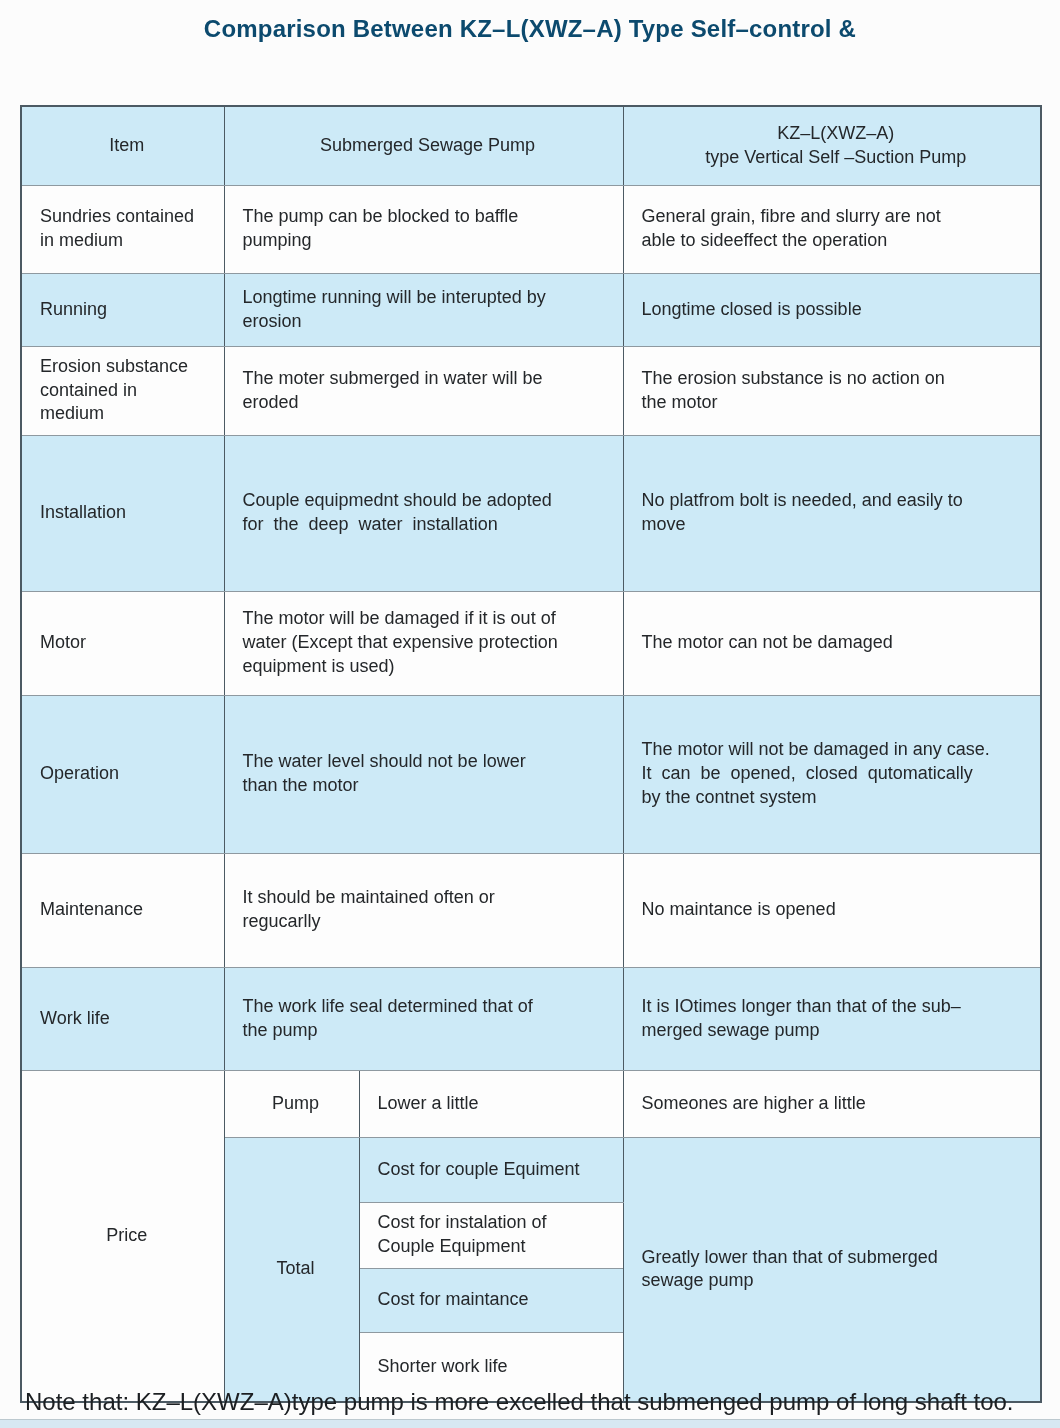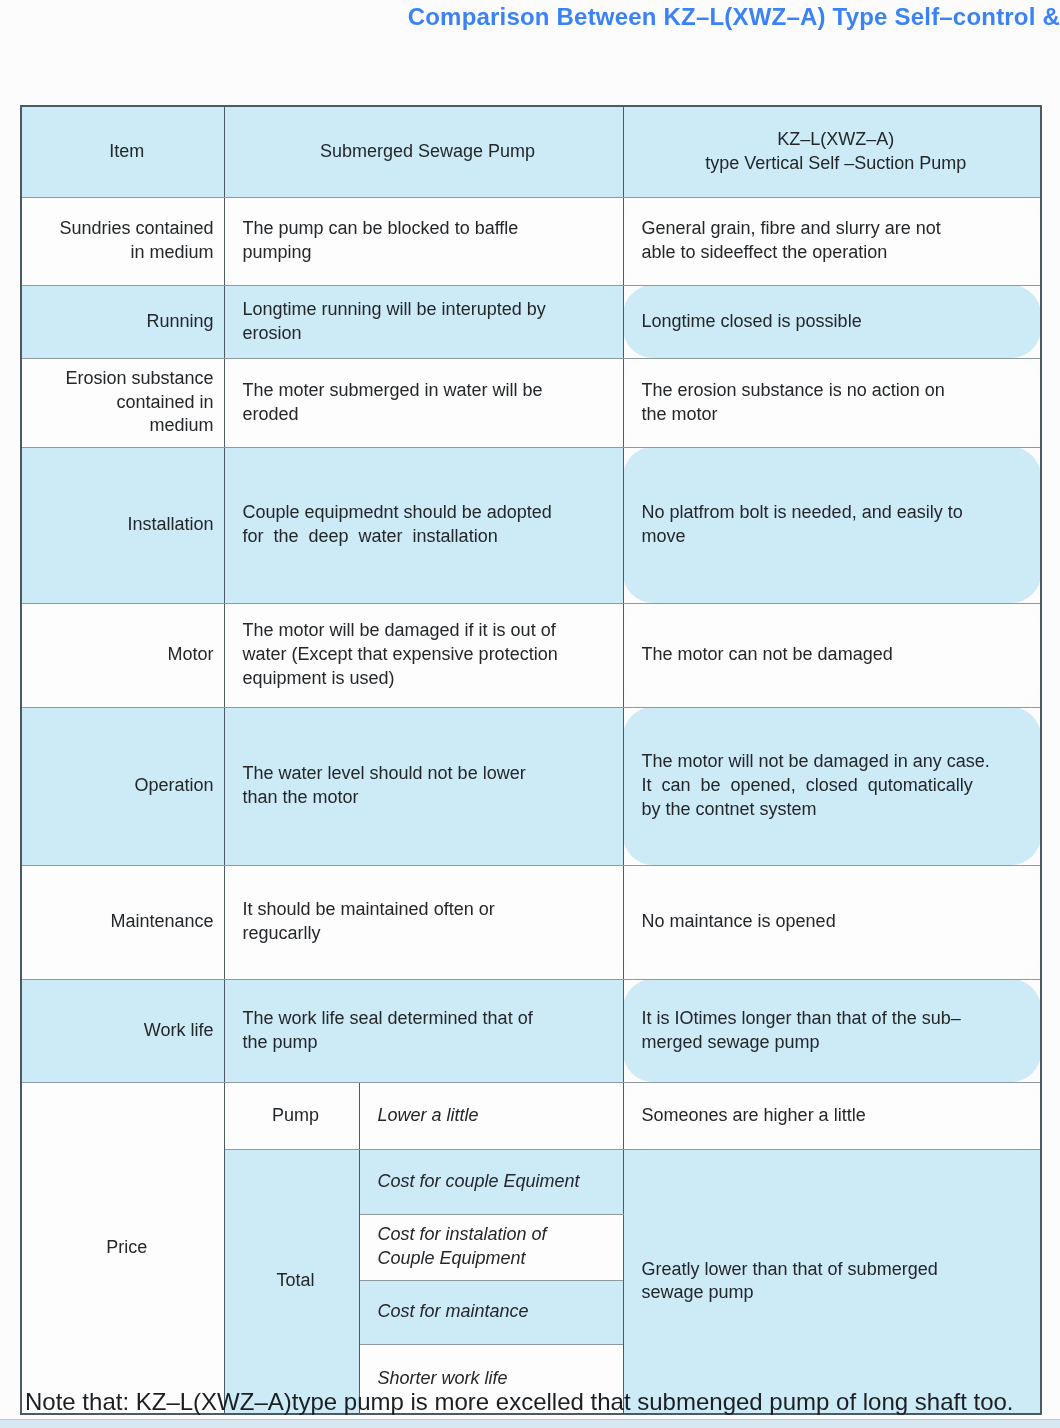--- a/index.html
+++ b/index.html
@@ -5,25 +5,26 @@
   html, body {
     margin: 0; padding: 0;
     width: 1060px; height: 1428px;
     background: #fcfcfc;
     font-family: "Liberation Sans", "DejaVu Sans", sans-serif;
     color: #24272a;
     position: relative;
     overflow: hidden;
   }
   .page-title {
-    text-align: right;
+    padding-top: 12px;
+    text-align: center;
     font-weight: bold;
     font-size: 24px;
     line-height: 33px;
-    color: #3b82f6;
+    color: #0c4a6e;
     letter-spacing: 0.2px;
   }
   table.cmp {
     position: absolute;
     left: 20px; top: 105px;
     width: 1020px;
     border-collapse: collapse;
     table-layout: fixed;
     border: 2px solid #4c5a63;
   }
@@ -33,25 +34,25 @@
     vertical-align: middle;
     font-size: 18px;
     line-height: 1.32;
     padding: 6px 10px 6px 18px;
     white-space: pre-wrap;
     background: transparent;
     overflow: hidden;
   }
   tr.row-blue  { background: #cdeaf7; }
   tr.row-white { background: #fdfdfd; }
-  td.c1 { text-align: right; padding: 6px 8px; }
-  td.c3 { padding-left: 10px; padding-right: 8px; border-radius: 30px; }
+  td.c1 { text-align: left; padding: 6px 8px; }
+  td.c3 { padding-left: 10px; padding-right: 8px; }
   td.th { text-align: center; padding: 6px 8px; }
   td.sub-a { text-align: center; padding: 6px 6px; }
-  td.sub-b { padding-left: 12px; padding-right: 6px; font-style: italic; }
+  td.sub-b { padding-left: 12px; padding-right: 6px; }
   td.merged { background: transparent; text-align: center; }
   td.merged-right { background: transparent; padding-left: 10px; margin-left: 32px; }
   .note {
     position: absolute;
     left: 25px; top: 1388px;
     width: 1010px;
     font-size: 24px;
     color: #1c1f22;
   }
   .bottom-strip {
@@ -71,21 +72,21 @@
 
 <table class="cmp">
   <colgroup>
     <col style="width:203px">
       <col style="width:135px">
       <col style="width:264px">
       <col style="width:418px">
   </colgroup>
 
   <tbody>
-      <tr class="row-blue" style="height:91px">
+      <tr class="row-blue" style="height:79px">
     <td class="th">Item</td>
     <td class="th" colspan="2">Submerged Sewage Pump</td>
     <td class="th">KZ–L(XWZ–A)
 type Vertical Self –Suction Pump</td>
   </tr>
 
   <tr class="row-white" style="height:88px">
     <td class="c1">Sundries contained
 in medium</td>
     <td colspan="2">The pump can be blocked to baffle

